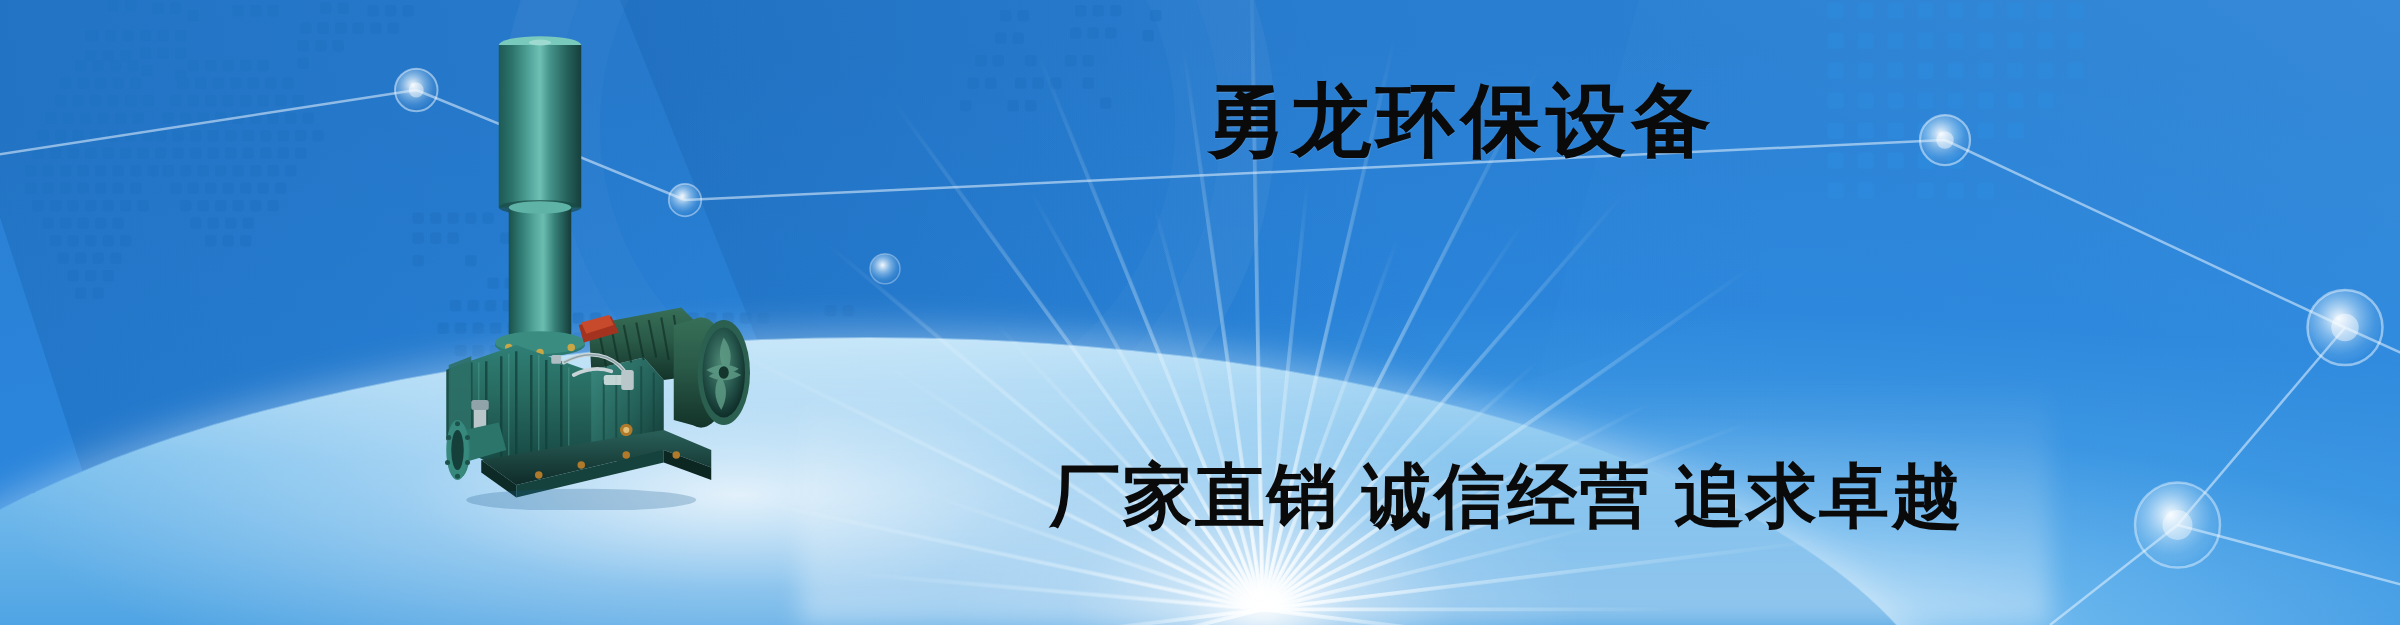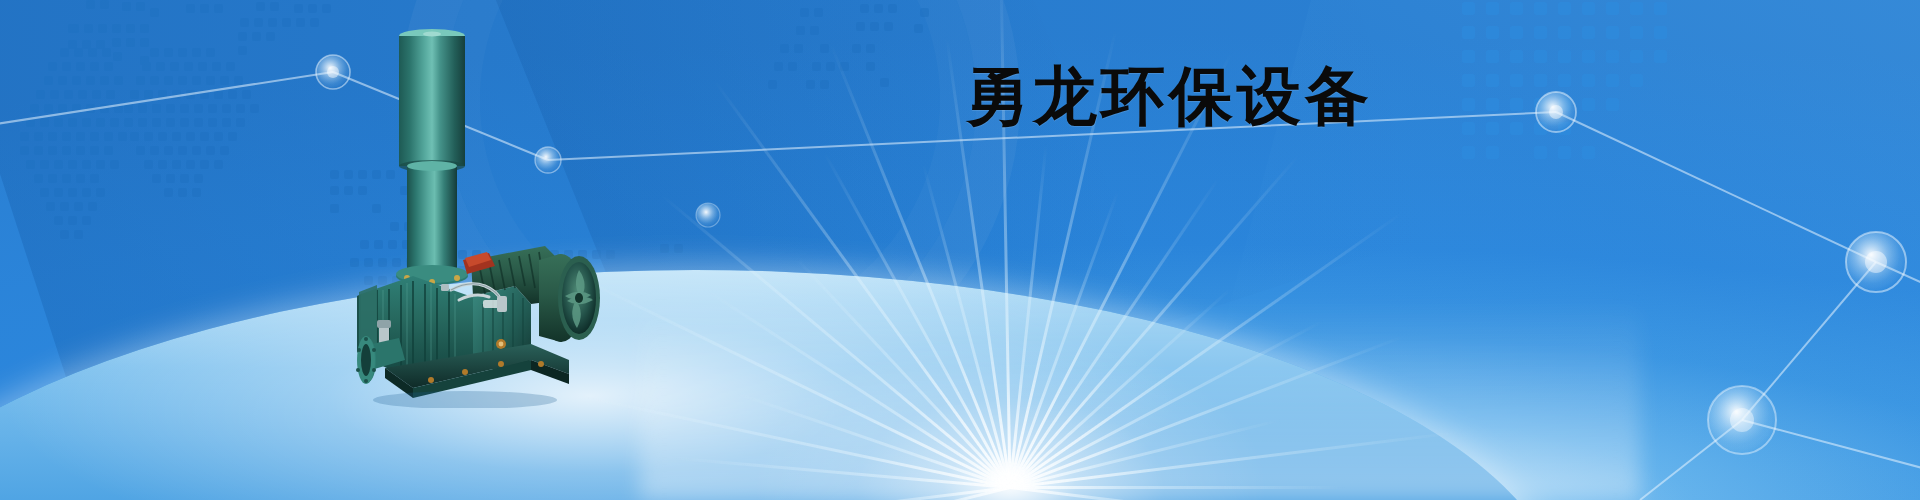--- a/index.html
+++ b/index.html
@@ -752,14 +752,15 @@
         <circle cx="186" cy="356" r="3"></circle>
       </g>
 
       <ellipse cx="110" cy="392" rx="92" ry="9" fill="#1a5a8e" opacity=".25"></ellipse>
     </svg>
   </div>
 
   <div class="txt title">勇龙环保设备</div>
 
 
+  <div class="txt slogan">厂家直销 诚信经营 追求卓越</div>
 
 </div>
 
 </body></html>

